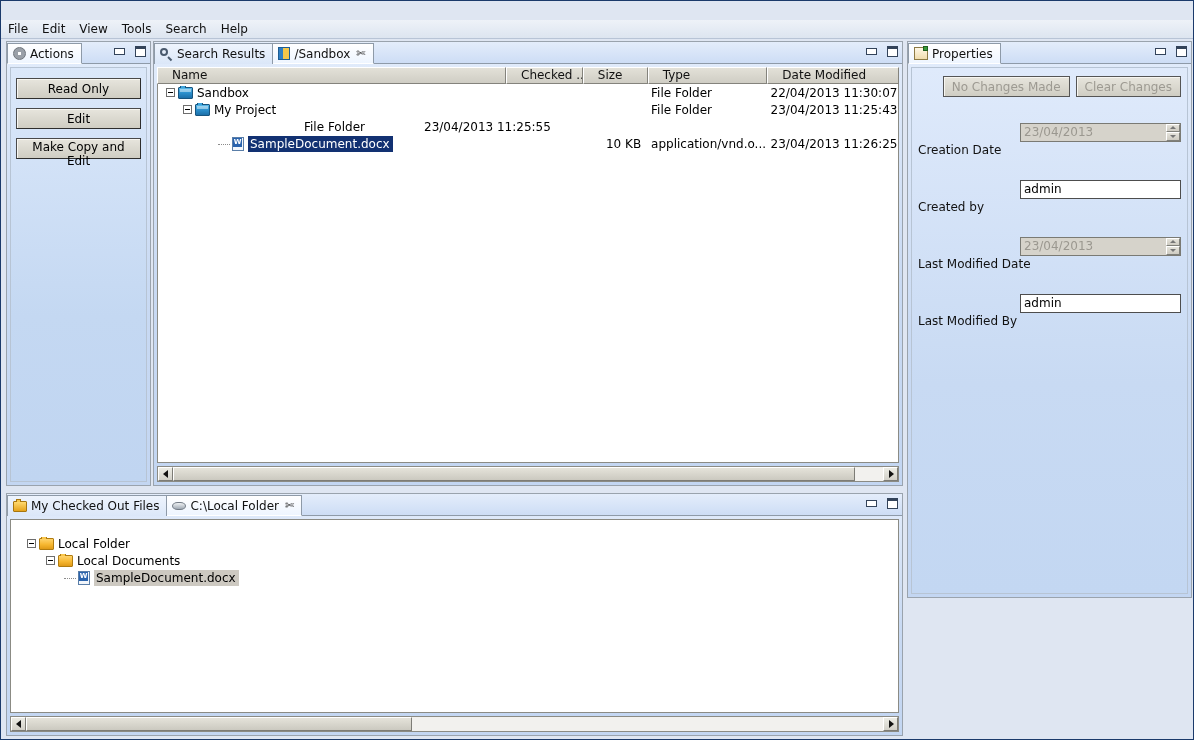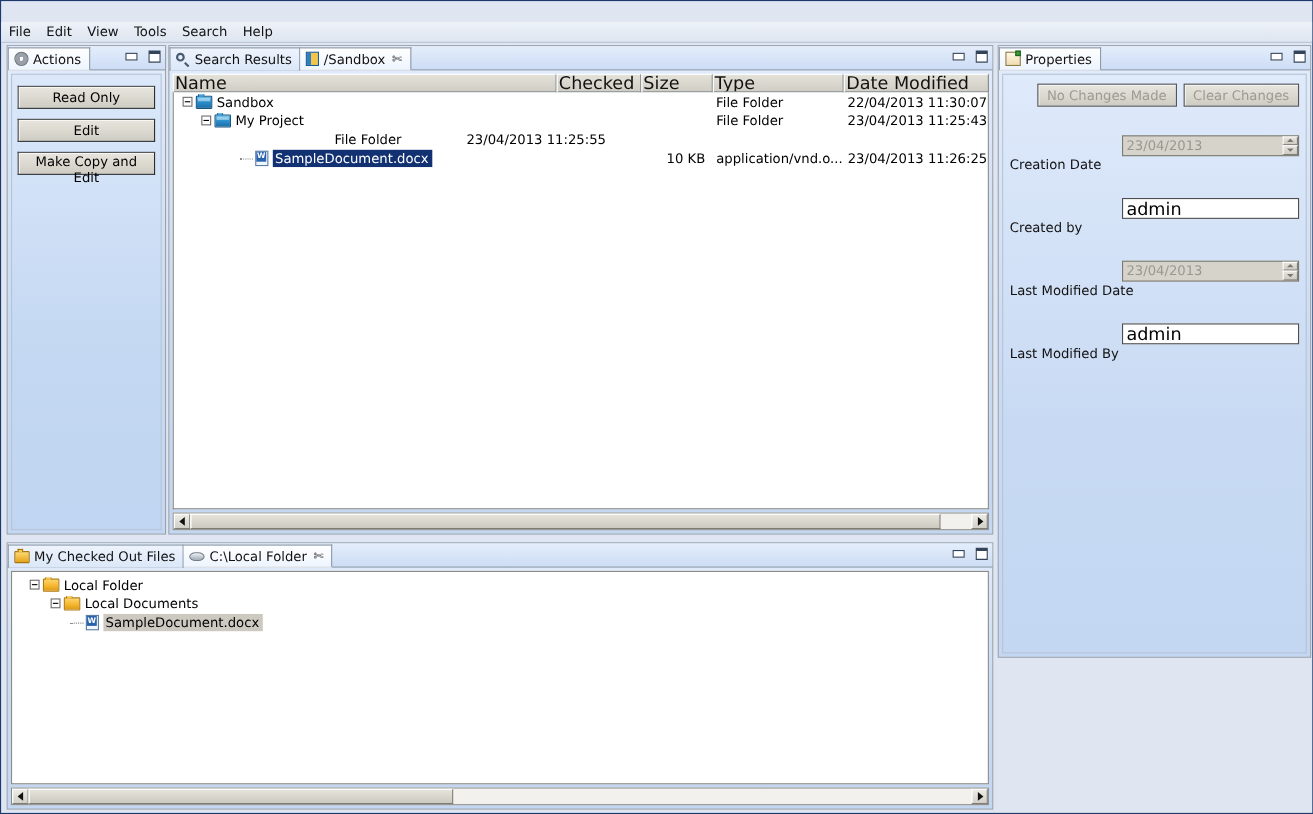--- a/index.html
+++ b/index.html
@@ -191,23 +191,23 @@
     display: flex;
     box-sizing: border-box;
   }
   .th {
     height: 17px;
     background: linear-gradient(to bottom,#e3e1d8,#cfcdc4);
     border: 1px solid #ffffff;
     border-right-color: #84837c;
     border-bottom-color: #84837c;
     box-sizing: border-box;
-    font-size: 16px;
+    font-size: 12px;
     color: #111;
-    padding-left: 1px;
+    padding-left: 14px;
     line-height: 15px;
     white-space: nowrap;
     overflow: hidden;
     cursor: pointer;
   }
   .grid-area {
     position: absolute; left: 3px; right: 3px; top: 20px; bottom: 22px;
     background: #ffffff;
     border: 1px solid #8b8b84;
     border-top: none;
@@ -325,21 +325,21 @@
     flex: 0 0 auto;
     white-space: nowrap;
     margin-top: 36px;
   }
   .prop-field {
     flex: 1 1 auto;
     height: 19px;
     background: #ffffff;
     border: 1px solid #4d4d4d;
     box-sizing: border-box;
-    font-size: 16px;
+    font-size: 12px;
     color: #000;
     padding: 1px 3px;
     font-family: "DejaVu Sans", sans-serif;
     line-height: 15px;
   }
   .prop-spinner {
     flex: 1 1 auto;
     height: 19px;
     display: flex;
     border: 1px solid #7a7a74;
@@ -374,21 +374,21 @@
   .sp-b.up:after { border-bottom: 3px solid #777; margin-top: -2px; }
   .sp-b.dn:after { border-top: 3px solid #777; margin-top: -1px; }
 
   
   #local-panel { left: 5px; top: 492px; width: 897px; height: 243px; }
   .local-grid {
     position: absolute; left: 3px; right: 3px; top: 3px; bottom: 22px;
     background: #fff;
     border: 1px solid #8b8b84;
     box-sizing: border-box;
-    padding-top: 3px;
+    padding-top: 15px;
     overflow: hidden;
   }
 
   
   #progress-panel { left: 906px; top: 600px; width: 285px; height: 135px; }
   .prog-inner {
     position: absolute; left: 3px; right: 3px; top: 3px; bottom: 3px;
     background: linear-gradient(to bottom,#dfeafb,#c6d9f3);
     border: 1px solid #b7c4d4;
     box-sizing: border-box;

